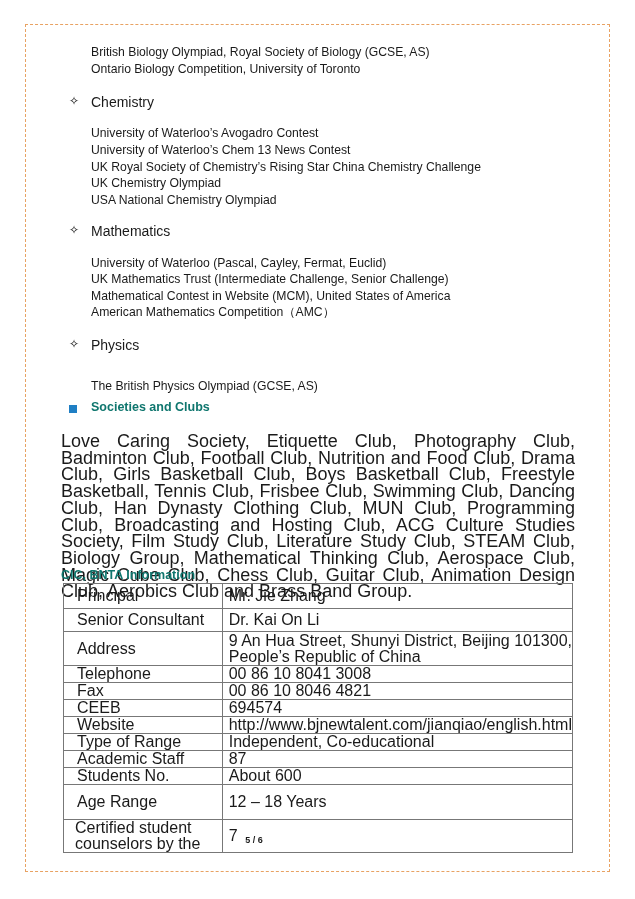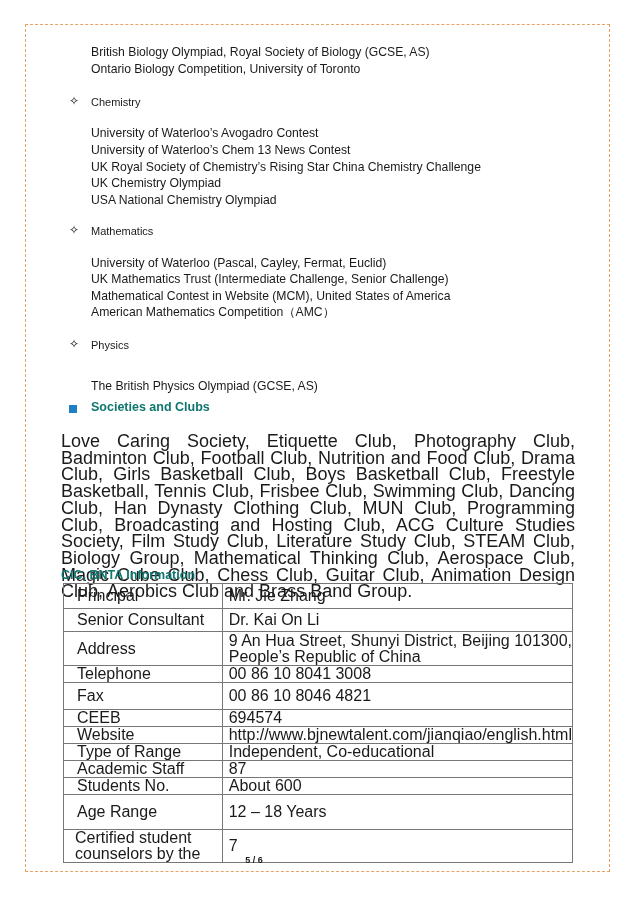--- a/index.html
+++ b/index.html
@@ -1,28 +1,28 @@
 <!DOCTYPE html>
 <html><head>
 <meta charset="utf-8">
 <style>
   html, body { margin:0; padding:0; background:#fff; }
   body { width:635px; height:899px; position:relative; font-family:"Liberation Sans", sans-serif; color:#1a1a1a; overflow:hidden; }
   .frame { position:absolute; left:25px; top:24px; width:585px; height:848px; border:1.5px dashed #e8a263; box-sizing:border-box; }
   .line { position:absolute; font-size:12.2px; line-height:16px; white-space:nowrap; }
   .indent { left:91px; }
   .bullet { position:absolute; left:69px; font-size:12px; }
-  .heading { position:absolute; left:91px; font-size:11px; }
+  .heading { position:absolute; left:91px; font-size:14px; }
   .blue-h { position:absolute; font-weight:bold; color:#0f766e; font-size:12.5px; }
   .sq { position:absolute; left:69px; width:8px; height:8px; background:#1f7fc4; }
   .para { position:absolute; left:61px; width:514px; font-size:18px; line-height:16.7px; text-align:justify; }
   table { position:absolute; left:63px; top:583px; width:510px; border-collapse:collapse; font-size:16px; }
   td { border:1px solid #777; padding:0 0 0 13px; vertical-align:middle; line-height:16px; }
   td.c2 { padding-left:6px; }
-  .pg { position:absolute; left:0; width:508px; top:835px; text-align:center; font-size:9px; font-weight:bold;margin-top:20px; }
+  .pg { position:absolute; left:0; width:508px; top:835px; text-align:center; font-size:9px; font-weight:bold; }
 </style>
 </head>
 <body>
 
 <div class="frame"></div>
 
 <div class="line indent" style="top:44px">British Biology Olympiad, Royal Society of Biology (GCSE, AS)</div>
 <div class="line indent" style="top:61px">Ontario Biology Competition, University of Toronto</div>
 
 <div class="bullet" style="top:94px">✧</div>
@@ -61,21 +61,21 @@
         <td class="c2">Dr. Kai On Li</td>
       </tr>
   <tr style="height:34px">
         <td>Address</td>
         <td class="c2">9 An Hua Street, Shunyi District, Beijing 101300, People’s Republic of China</td>
       </tr>
   <tr style="height:17px">
         <td>Telephone</td>
         <td class="c2">00 86 10 8041 3008</td>
       </tr>
-  <tr style="height:27px">
+  <tr style="height:17px">
         <td>Fax</td>
         <td class="c2">00 86 10 8046 4821</td>
       </tr>
   <tr style="height:17px">
         <td>CEEB</td>
         <td class="c2">694574</td>
       </tr>
   <tr style="height:17px">
         <td>Website</td>
         <td class="c2">http://www.bjnewtalent.com/jianqiao/english.html</td>

